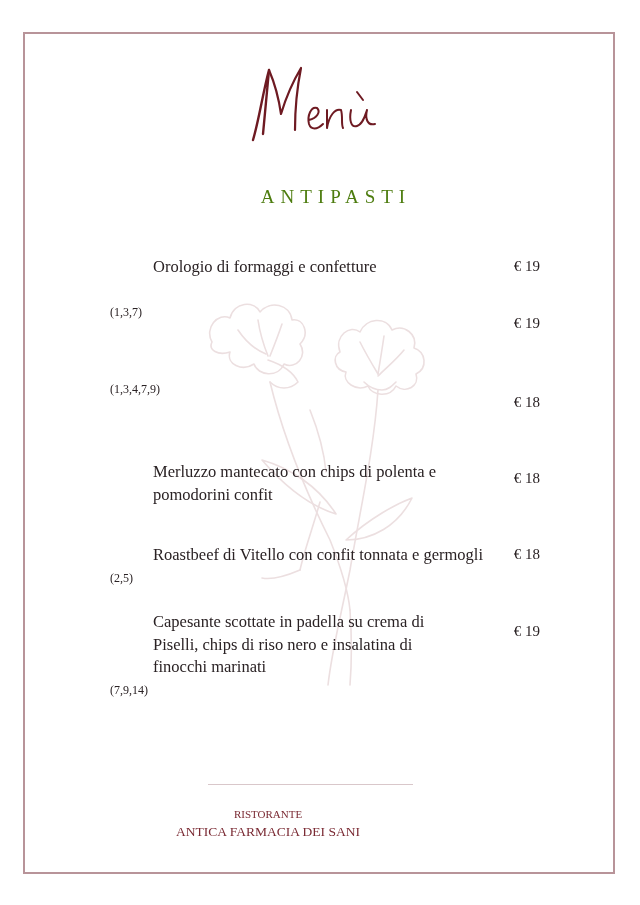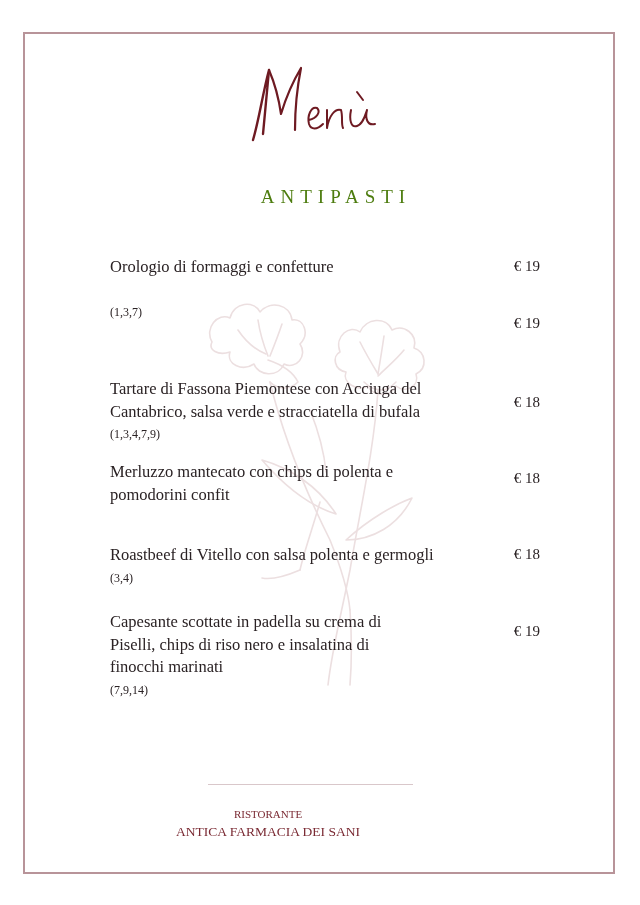--- a/index.html
+++ b/index.html
@@ -55,20 +55,21 @@
       left: 110px;
       width: 430px;
     }
     .item-name {
       font-family: "Liberation Serif", serif;
       font-size: 16.5px;
       line-height: 22.5px;
       color: #2a2224;
       width: 380px;
       white-space: pre-line;
+      margin-left: 43px;
     }
     .item-allergens {
       font-family: "Liberation Serif", serif;
       font-size: 12px;
       line-height: 22.5px;
       color: #2a2224;
     }
     .item-price {
       position: absolute;
       right: 0;
@@ -154,35 +155,33 @@
   <div class="item-name">Orologio di formaggi e confetture</div>
   <div class="item-price" style="top:2px;">€ 19</div>
 </div>
 
 <div class="item" style="top:301px;">
   <div class="item-allergens">(1,3,7)</div>
   <div class="item-price" style="top:14px;">€ 19</div>
 </div>
 
 <div class="item" style="top:378px;">
-  <div class="item-name" style="width:390px;">Tartare di Fassona Piemontese con Acciuga del
-Cantabrico, salsa verde e stracciatella di bufala</div>
   <div class="item-allergens">(1,3,4,7,9)</div>
   <div class="item-price" style="top:16px;">€ 18</div>
 </div>
 
 <div class="item" style="top:461px;">
   <div class="item-name">Merluzzo mantecato con chips di polenta e
 pomodorini confit</div>
   <div class="item-price" style="top:9px;">€ 18</div>
 </div>
 
 <div class="item" style="top:544px;">
-  <div class="item-name" style="width:390px;">Roastbeef di Vitello con salsa polenta e germogli</div>
-  <div class="item-allergens">(3,4)</div>
+  <div class="item-name" style="width:390px;">Roastbeef di Vitello con confit tonnata e germogli</div>
+  <div class="item-allergens">(2,5)</div>
   <div class="item-price" style="top:2px;">€ 18</div>
 </div>
 
 <div class="item" style="top:611px;">
   <div class="item-name">Capesante scottate in padella su crema di
 Piselli, chips di riso nero e insalatina di
 finocchi marinati</div>
   <div class="item-allergens">(7,9,14)</div>
   <div class="item-price" style="top:12px;">€ 19</div>
 </div>

